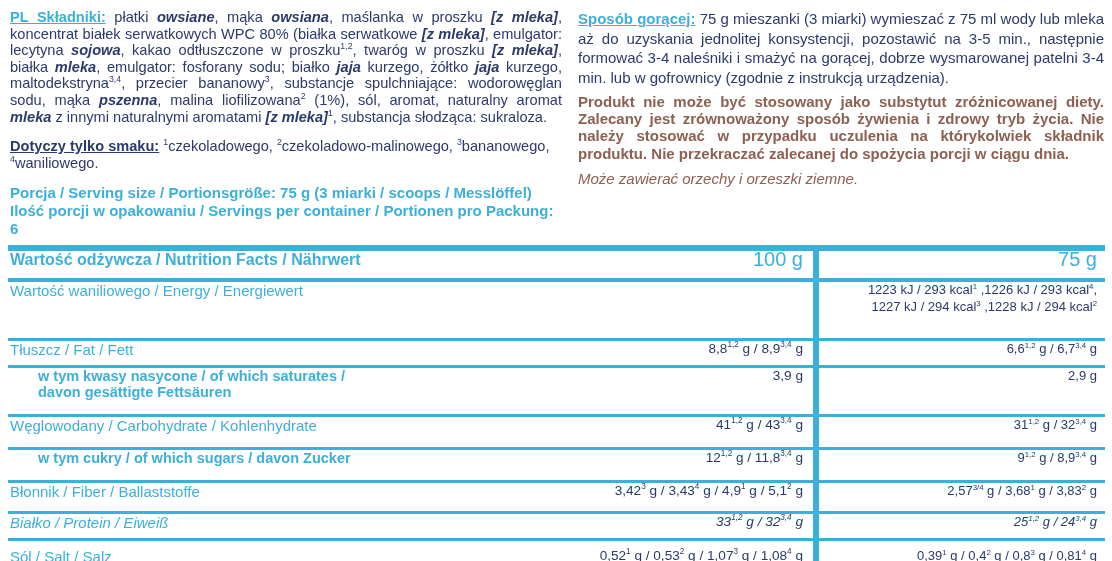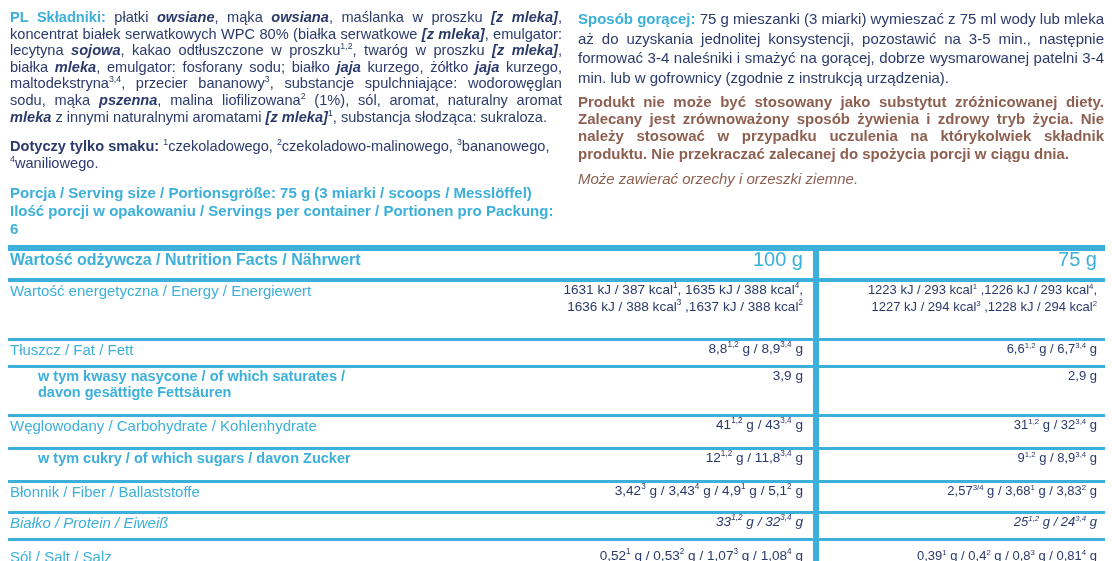--- a/index.html
+++ b/index.html
@@ -6,21 +6,21 @@
   .page{
     position:relative;
     width:1112px;height:561px;
     overflow:hidden;
     background:#ffffff;
     font-family:"Liberation Sans", sans-serif;
     color:#2b3a6b;
   }
   .cyan{color:#3cb0da;}
   .navy{color:#2b3a6b;}
-  .b{font-weight:bold;}
+  .b{font-weight:bold;text-decoration:underline;}
   sup{font-size:0.6em;line-height:0;}
 
   
   .top{display:flex;padding:9px 8px 0 10px;gap:16px;}
   .col-left{width:552px;flex:0 0 552px;}
   .col-right{flex:1;}
 
   .ing{
     margin:0;
     font-size:14.6px;line-height:16.6px;
@@ -140,22 +140,21 @@
     <div class="topbar"></div>
 
     <div class="nrow header">
       <div class="lbl">Wartość odżywcza / Nutrition Facts / Nährwert</div>
       <div class="v1">100 g</div>
       <div class="v2">75 g</div>
     </div>
 
     <div id="rows">
   <div class="nrow">
-    <div class="lbl">Wartość energetyczna / Energy / Energiewert</div>
-    <div class="v1">1631 kJ / 387 kcal<sup>1</sup>, 1635 kJ / 388 kcal<sup>4</sup>,<br>1636 kJ / 388 kcal<sup>3</sup> ,1637 kJ / 388 kcal<sup>2</sup></div>
+    <div class="lbl">Wartość waniliowego / Energy / Energiewert</div>
     <div class="v2">1223 kJ / 293 kcal<sup>1</sup> ,1226 kJ / 293 kcal<sup>4</sup>,<br>1227 kJ / 294 kcal<sup>3</sup> ,1228 kJ / 294 kcal<sup>2</sup></div>
   </div>
 
   <div class="nrow">
     <div class="lbl">Tłuszcz / Fat / Fett</div>
     <div class="v1">8,8<sup>1,2</sup> g / 8,9<sup>3,4</sup> g</div>
     <div class="v2">6,6<sup>1,2</sup> g / 6,7<sup>3,4</sup> g</div>
   </div>
 
   <div class="nrow">

